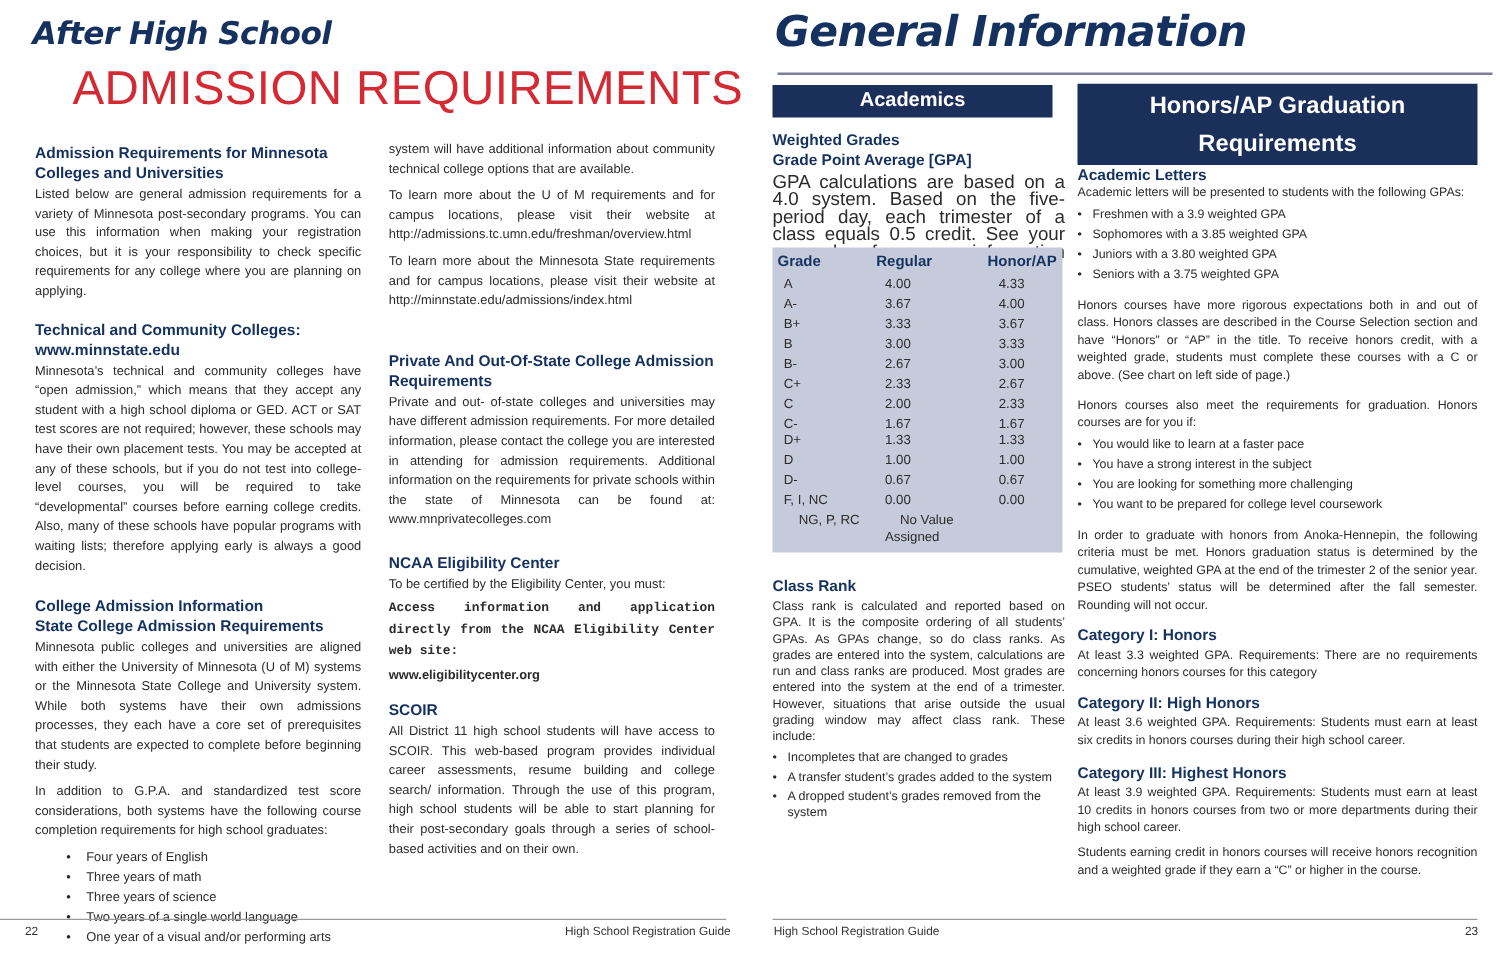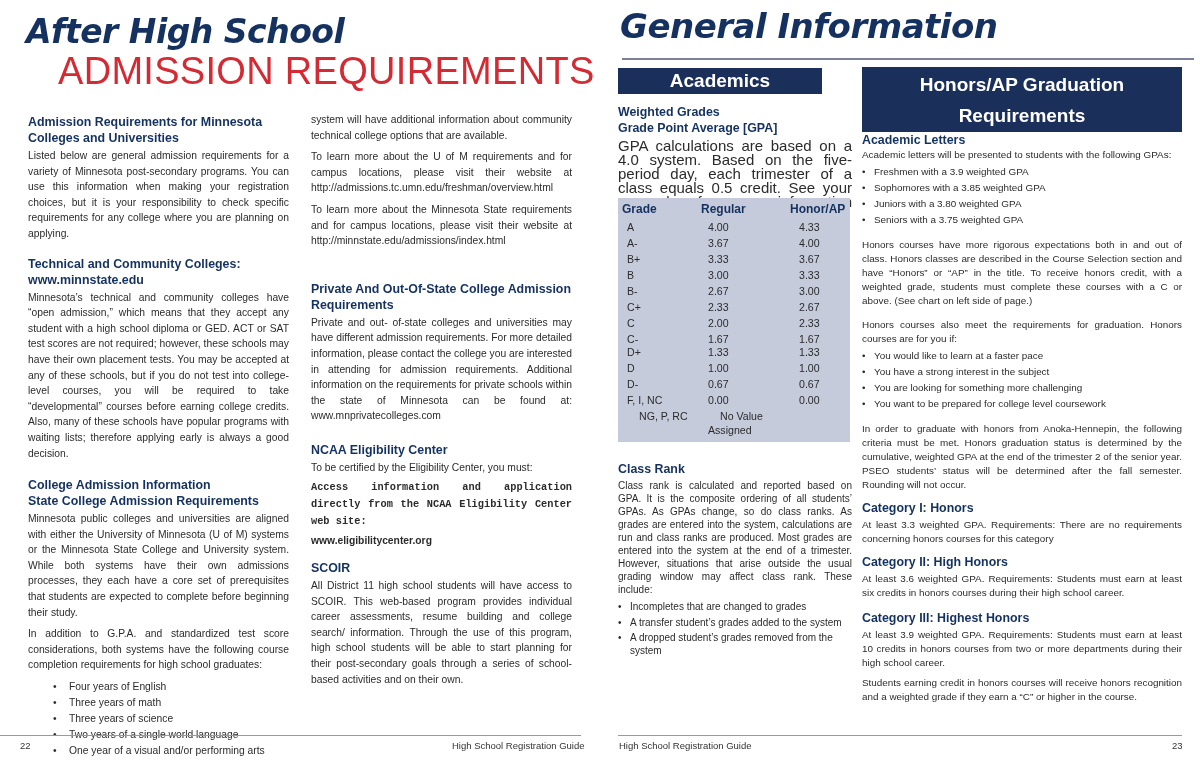--- a/index.html
+++ b/index.html
@@ -3,37 +3,37 @@
 <meta charset="utf-8">
 <style>
   * { box-sizing: border-box; margin: 0; padding: 0; }
   html, body { width: 1200px; height: 763px; background: #ffffff; overflow: hidden; }
   body { position: relative; font-family: "Liberation Sans", "DejaVu Sans", sans-serif; color: #2b2b2b; }
   .page { position: absolute; top: 0; height: 763px; }
   .page-left { left: 0; width: 600px; }
   .page-right { left: 600px; width: 600px; }
 
   .title-italic { position: absolute; font-family: "DejaVu Sans", sans-serif; font-style: italic; font-weight: bold; color: #14315f; letter-spacing: -0.5px; }
-  .title-left { left: 26px; top: 12px; font-size: 33px; }
+  .title-left { left: 26px; top: 12px; font-size: 25px; }
   .title-red { position: absolute; left: 58px; top: 50px; font-family: "Liberation Sans", sans-serif; font-size: 38px; color: #d42a34; letter-spacing: 0.3px; }
   .title-right { left: 20px; top: 6px; font-size: 34px; }
   .rule-top { position: absolute; left: 22px; top: 58px; width: 572px; height: 2px; background: #7b7f9a; }
 
   .col { position: absolute; font-size: 10.3px; line-height: 15.6px; }
   .col p { text-align: justify; margin-bottom: 6px; }
   .h { color: #14315f; font-weight: bold; font-size: 12.4px; line-height: 16px; }
   .h.mt { margin-top: 14px; }
   .bold-p { font-weight: bold; color: #2b2b2b; }
   ul.bul { list-style: none; margin-bottom: 5px; }
   ul.bul li { position: relative; padding-left: 12px; line-height: 16px; }
   ul.bul li::before { content: "•"; position: absolute; left: 0; top: 0; }
   ul.indent li { padding-left: 16px; margin-left: 25px; }
 
   .banner { position: absolute; background: #1b2f5b; color: #ffffff; text-align: center; font-weight: bold; }
-  .banner-acad { left: 18px; top: 68px; width: 204px; height: 26px; font-size: 19px; line-height: 26px; }
+  .banner-acad { left: 18px; top: 68px; width: 224px; height: 26px; font-size: 16px; line-height: 26px; }
   .banner-hon { left: 262px; top: 67px; width: 320px; height: 65px; font-size: 19px; line-height: 31px; padding-top: 2px; }
 
   .gpa-table { position: absolute; left: 18px; top: 198px; width: 232px; height: 244px; background: #c6cbdc; font-size: 10.6px; }
   .gpa-table .hdr { position: absolute; top: 4px; font-weight: bold; color: #14315f; font-size: 12px; }
   .gpa-row { position: absolute; left: 0; width: 232px; height: 14px; line-height: 14px; }
   .gpa-row span { position: absolute; }
   .c-grade { left: 9px; }
   .c-reg { left: 90px; }
   .c-hon { left: 181px; }
 

